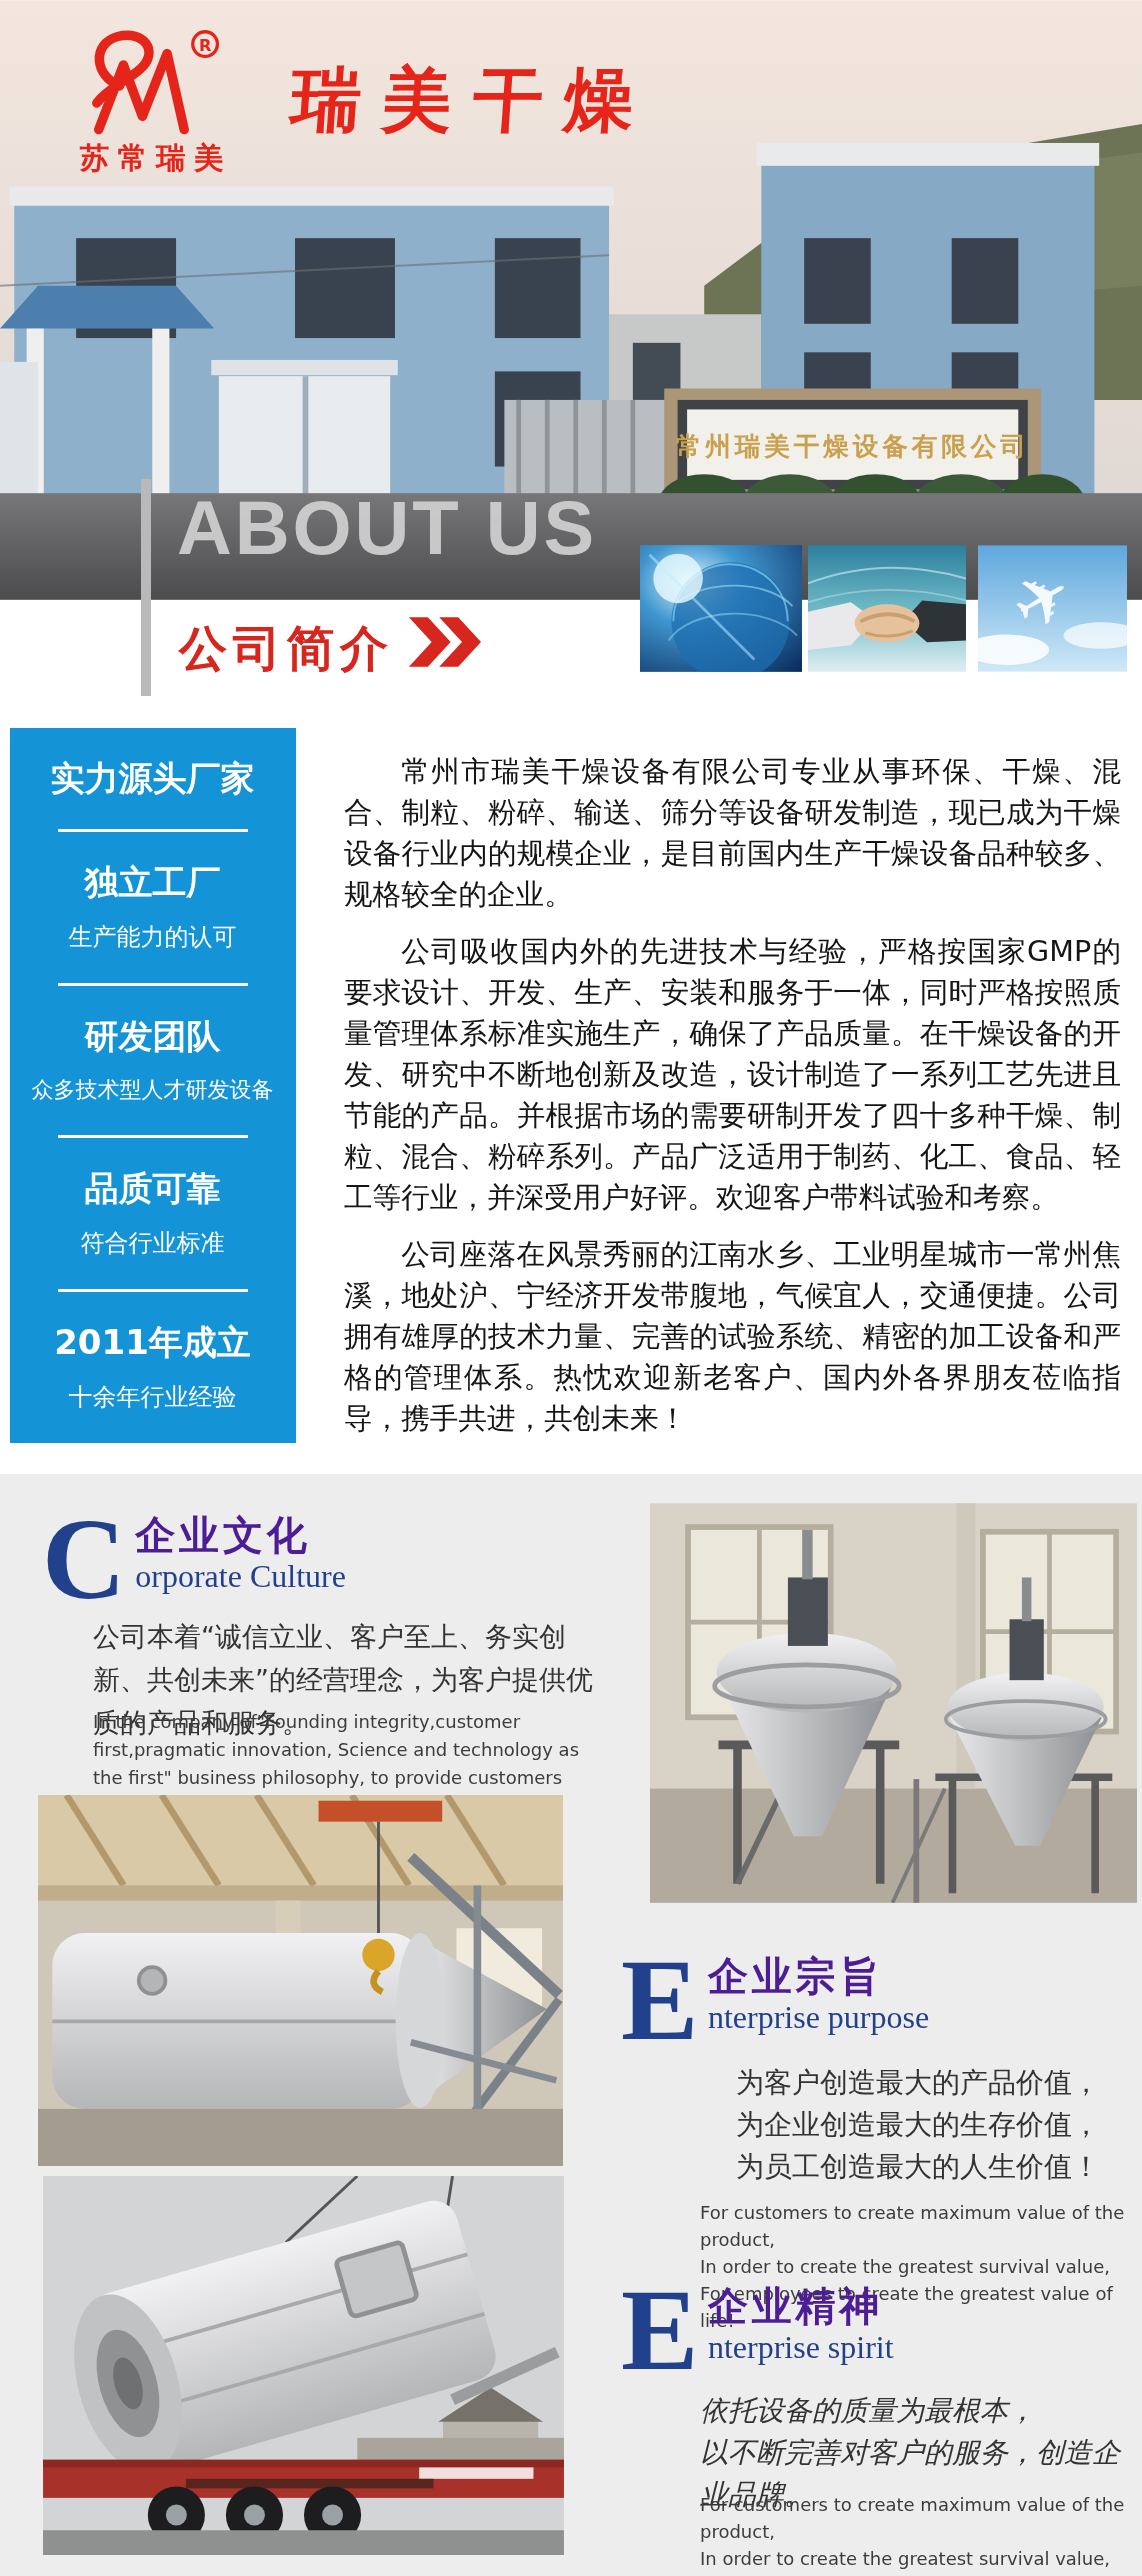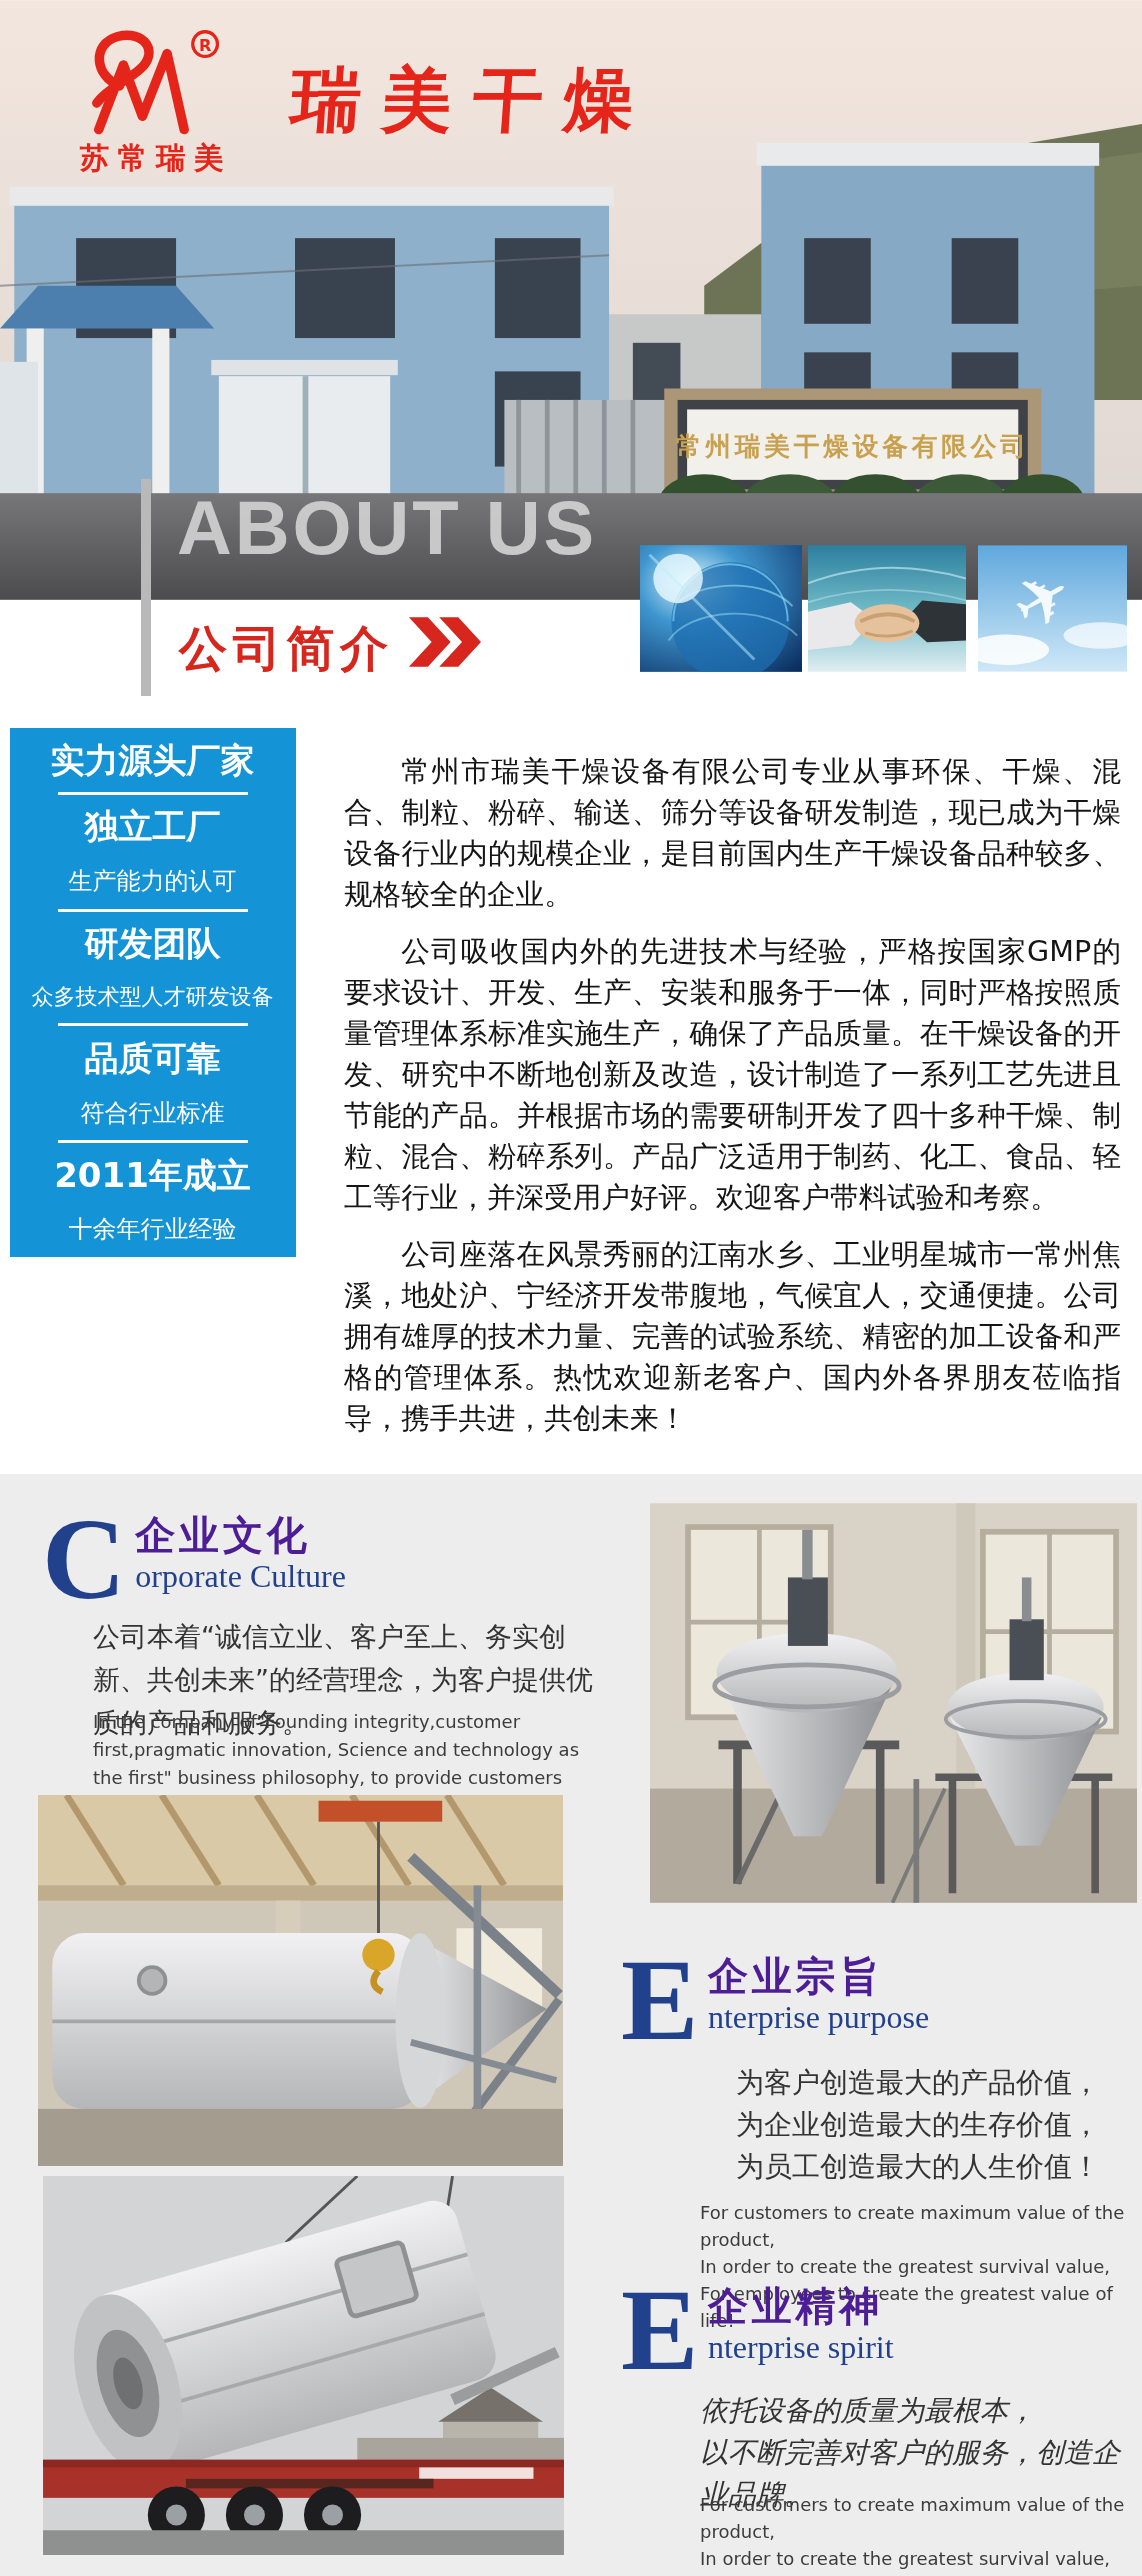--- a/index.html
+++ b/index.html
@@ -27,21 +27,21 @@
   
   .thumb{position:absolute;top:545px;height:127px;overflow:hidden;}
   .thumb svg{display:block;}
   .t1{left:640px;width:162px;}
   .t2{left:808px;width:158px;}
   .t3{left:978px;width:149px;}
   .plane-glyph{position:absolute;left:36px;top:21px;font-size:69px;color:#f4f9fd;
                transform:rotate(-30deg);line-height:1;}
 
   
-  .sidebar{position:absolute;left:9.5px;top:728px;width:286px;height:529px;background:#1494d6;
+  .sidebar{position:absolute;left:9.5px;top:728px;width:286px;height:715px;background:#1494d6;
            display:flex;flex-direction:column;align-items:center;justify-content:space-evenly;
            color:#fff;text-align:center;}
   .sb-title{font-size:34px;font-weight:bold;line-height:1.2;}
   .sb-sub{font-size:24px;margin-top:18px;}
   .sb-div{width:190px;height:2.9px;background:#ffffff;}
 
   
   .intro{position:absolute;left:328px;top:735px;width:809px;font-size:28.6px;line-height:41px;
          color:#151515;text-align:justify;font-weight:500;}
   .intro p{margin:16px;text-indent:2em;}

